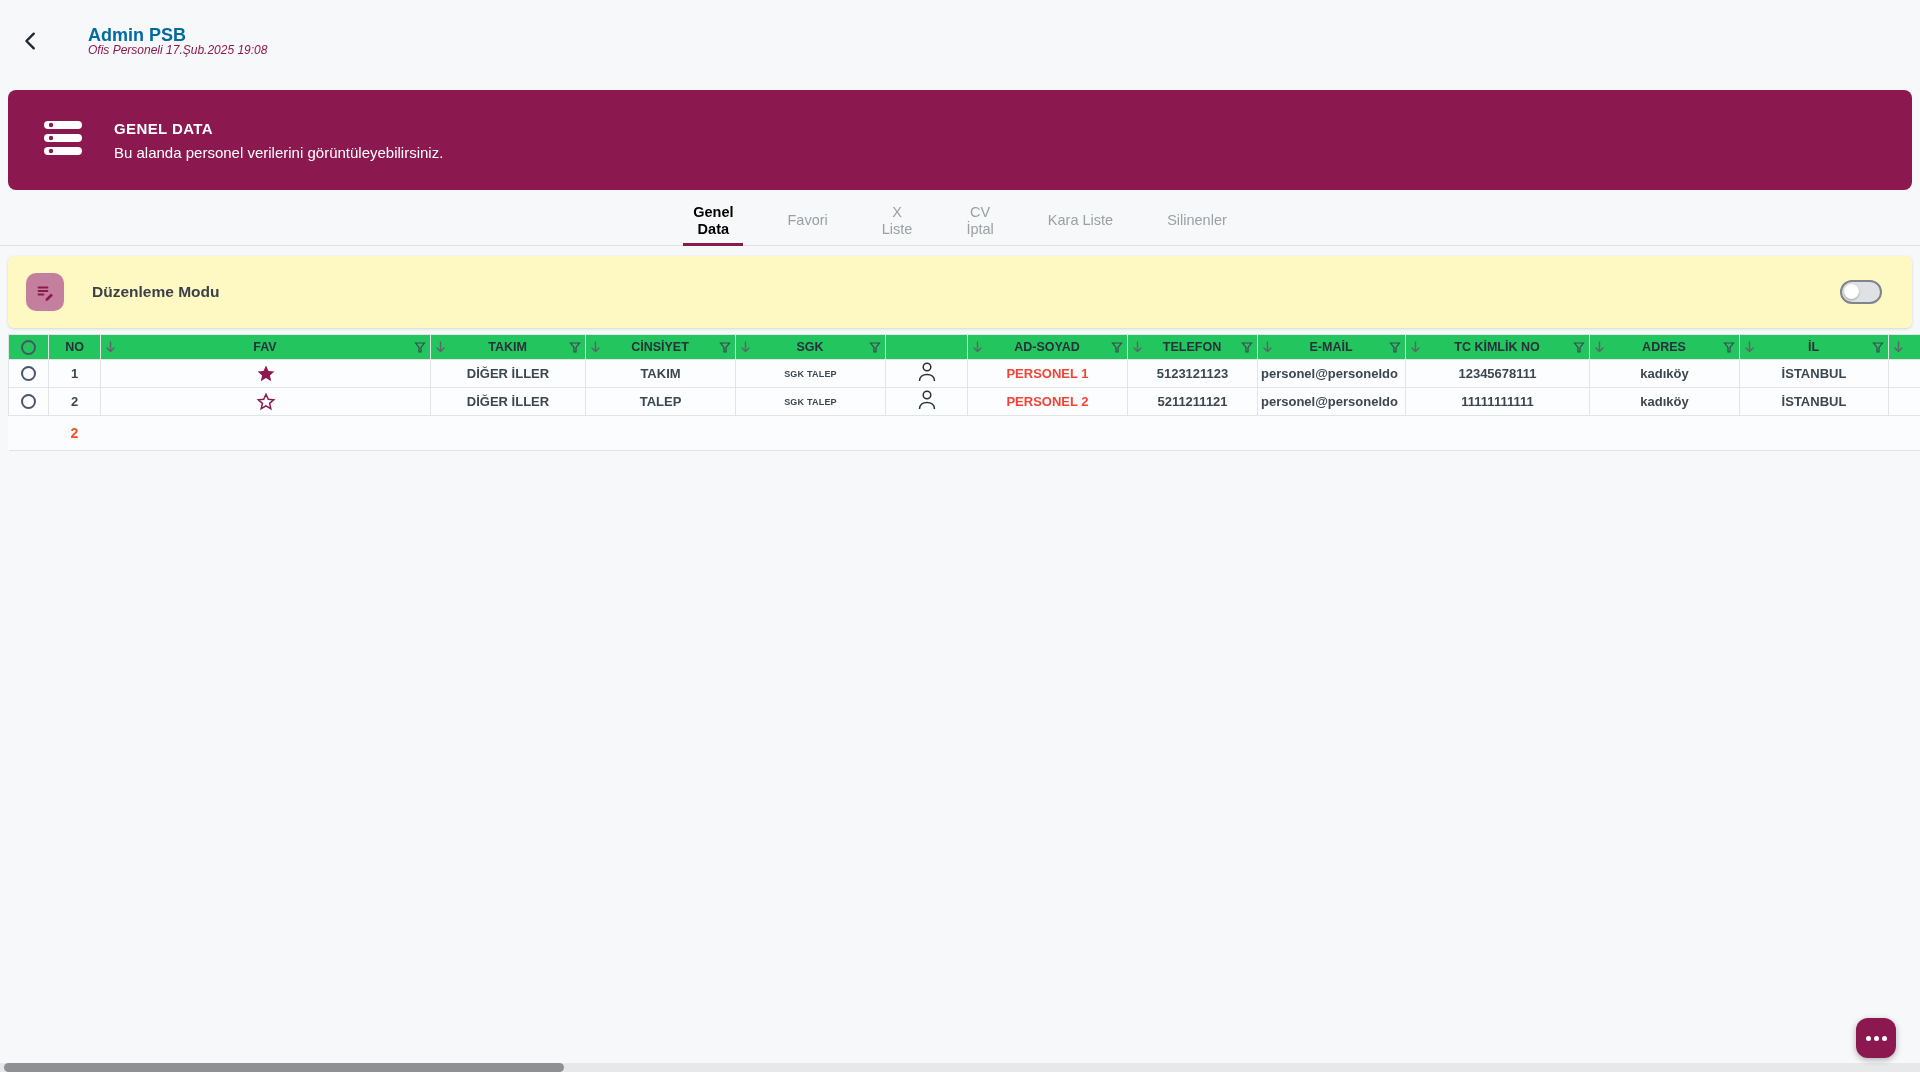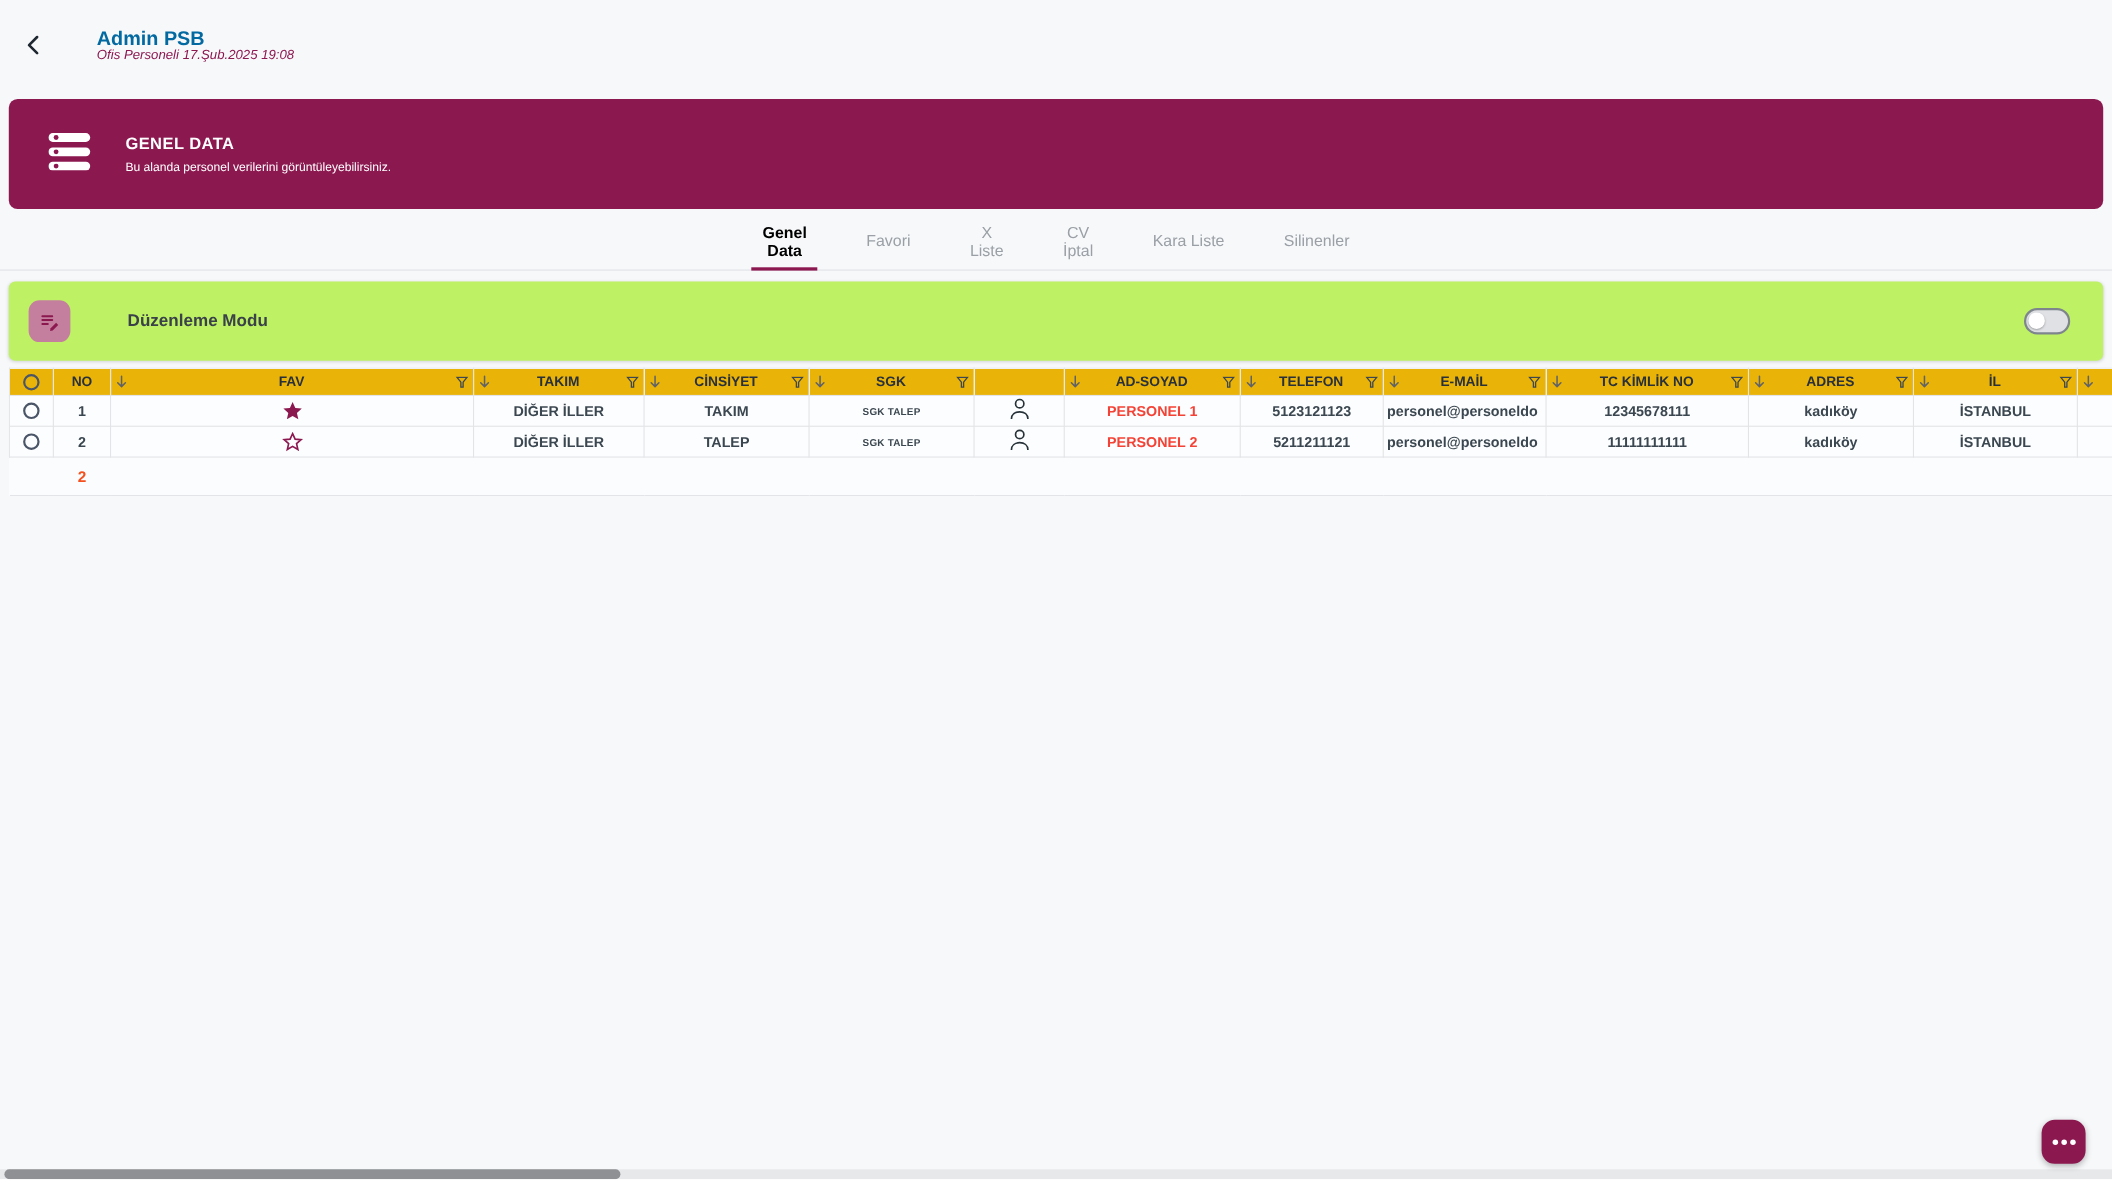--- a/index.html
+++ b/index.html
@@ -11,45 +11,45 @@
   }
   
   .topbar{display:flex;align-items:center;gap:44px;padding:18px 0 0 18px;height:48px;}
   .back-btn{width:26px;height:26px;background:none;border:none;cursor:pointer;padding:0;display:flex;align-items:center;justify-content:center;}
   .tb-text .t1{font-size:18px;font-weight:bold;color:#0369a1;line-height:16px;}
   .tb-text .t2{font-size:12px;color:#8c1850;line-height:15px;font-style:italic;}
   
   .banner{margin:24px 8px 0;height:100px;background:#8c1850;border-radius:8px;
     display:flex;align-items:center;padding-left:36px;gap:30px;}
   .banner .b-title{font-size:15px;font-weight:bold;color:#fff;letter-spacing:.4px;line-height:18px;}
-  .banner .b-sub{font-size:11px;color:#fff;margin-top:6px;text-align:right;}
+  .banner .b-sub{font-size:15px;color:#fff;margin-top:6px;text-align:right;}
   
   .tabs{margin-top:6px;display:flex;justify-content:center;align-items:center;gap:34px;
     border-bottom:1px solid #dfe1e5;height:49px;}
   .tab{position:relative;height:100%;display:flex;align-items:center;justify-content:center;
     padding:0 10px;font-size:14.5px;color:#9aa0a6;cursor:pointer;background:none;border:none;
     font-family:inherit;}
   .tab span{white-space:pre-line;text-align:center;line-height:17px;}
   .tab.active{color:#000000;font-weight:bold;}
   .tab.active::after{content:"";position:absolute;left:0;right:0;bottom:-1px;height:3px;background:#8c1850;}
   
-  .card{margin:10px 8px 0;height:72px;background:#bef264;border-radius:6px;
-    box-shadow:0 1px 3px rgba(0,0,0,.14);display:flex;align-items:center;padding:0 30px 0 18px;gap:24px;}
+  .card{margin:10px 8px 0;height:72px;background:#fef9c3;border-radius:6px;
+    box-shadow:0 1px 3px rgba(0,0,0,.14);display:flex;align-items:center;padding:0 30px 0 18px;}
   .card-icon{width:38px;height:38px;border-radius:10px;background:#c57f9e;
     display:flex;align-items:center;justify-content:center;}
   .card-label{margin-left:28px;font-size:15.5px;font-weight:bold;color:#3a4149;}
   .toggle{margin-left:auto;width:38px;height:20px;border:2px solid #7e858d;border-radius:12px;
     background:#dfe1e4;position:relative;cursor:pointer;}
   .toggle .knob{position:absolute;left:2px;top:2px;width:15px;height:15px;border-radius:50%;
     background:#fff;box-shadow:0 1px 2px rgba(0,0,0,.3);}
   
   .table-wrap{margin:6px 0 0 8px;width:1912px;overflow:hidden;}
   table{border-collapse:collapse;table-layout:fixed;width:1980px;background:#fbfcfd;}
   th,td{border:1px solid #e2e4e7;padding:0;overflow:hidden;white-space:nowrap;}
-  thead th{height:24px;font-size:12.5px;font-weight:bold;color:#28313b;background:#eab308;}
+  thead th{height:24px;font-size:12.5px;font-weight:bold;color:#28313b;background:#22c55e;}
   tbody td{height:25px;text-align:center;font-size:13px;font-weight:bold;color:#3b4750;background:#fcfdfe;}
   .hcell{display:flex;align-items:center;justify-content:space-between;padding:0 4px;}
   .hcell .lbl{flex:1;text-align:center;overflow:hidden;}
   .icon-btn{background:none;border:none;padding:0;cursor:pointer;display:flex;align-items:center;}
   .sel-circle{width:15px;height:15px;border:2px solid #4a5568;border-radius:50%;margin:0 auto;
     background:transparent;cursor:pointer;padding:0;display:block;}
   .sgk-cell{font-size:9px;letter-spacing:.2px;}
   .name-cell{color:#f44336;cursor:pointer;margin-top:12px;}
   .email-cell{text-align:left;padding-left:3px;}
   .star-btn{background:none;border:none;cursor:pointer;padding:0;margin:0 auto;display:flex;align-items:center;justify-content:center;}

